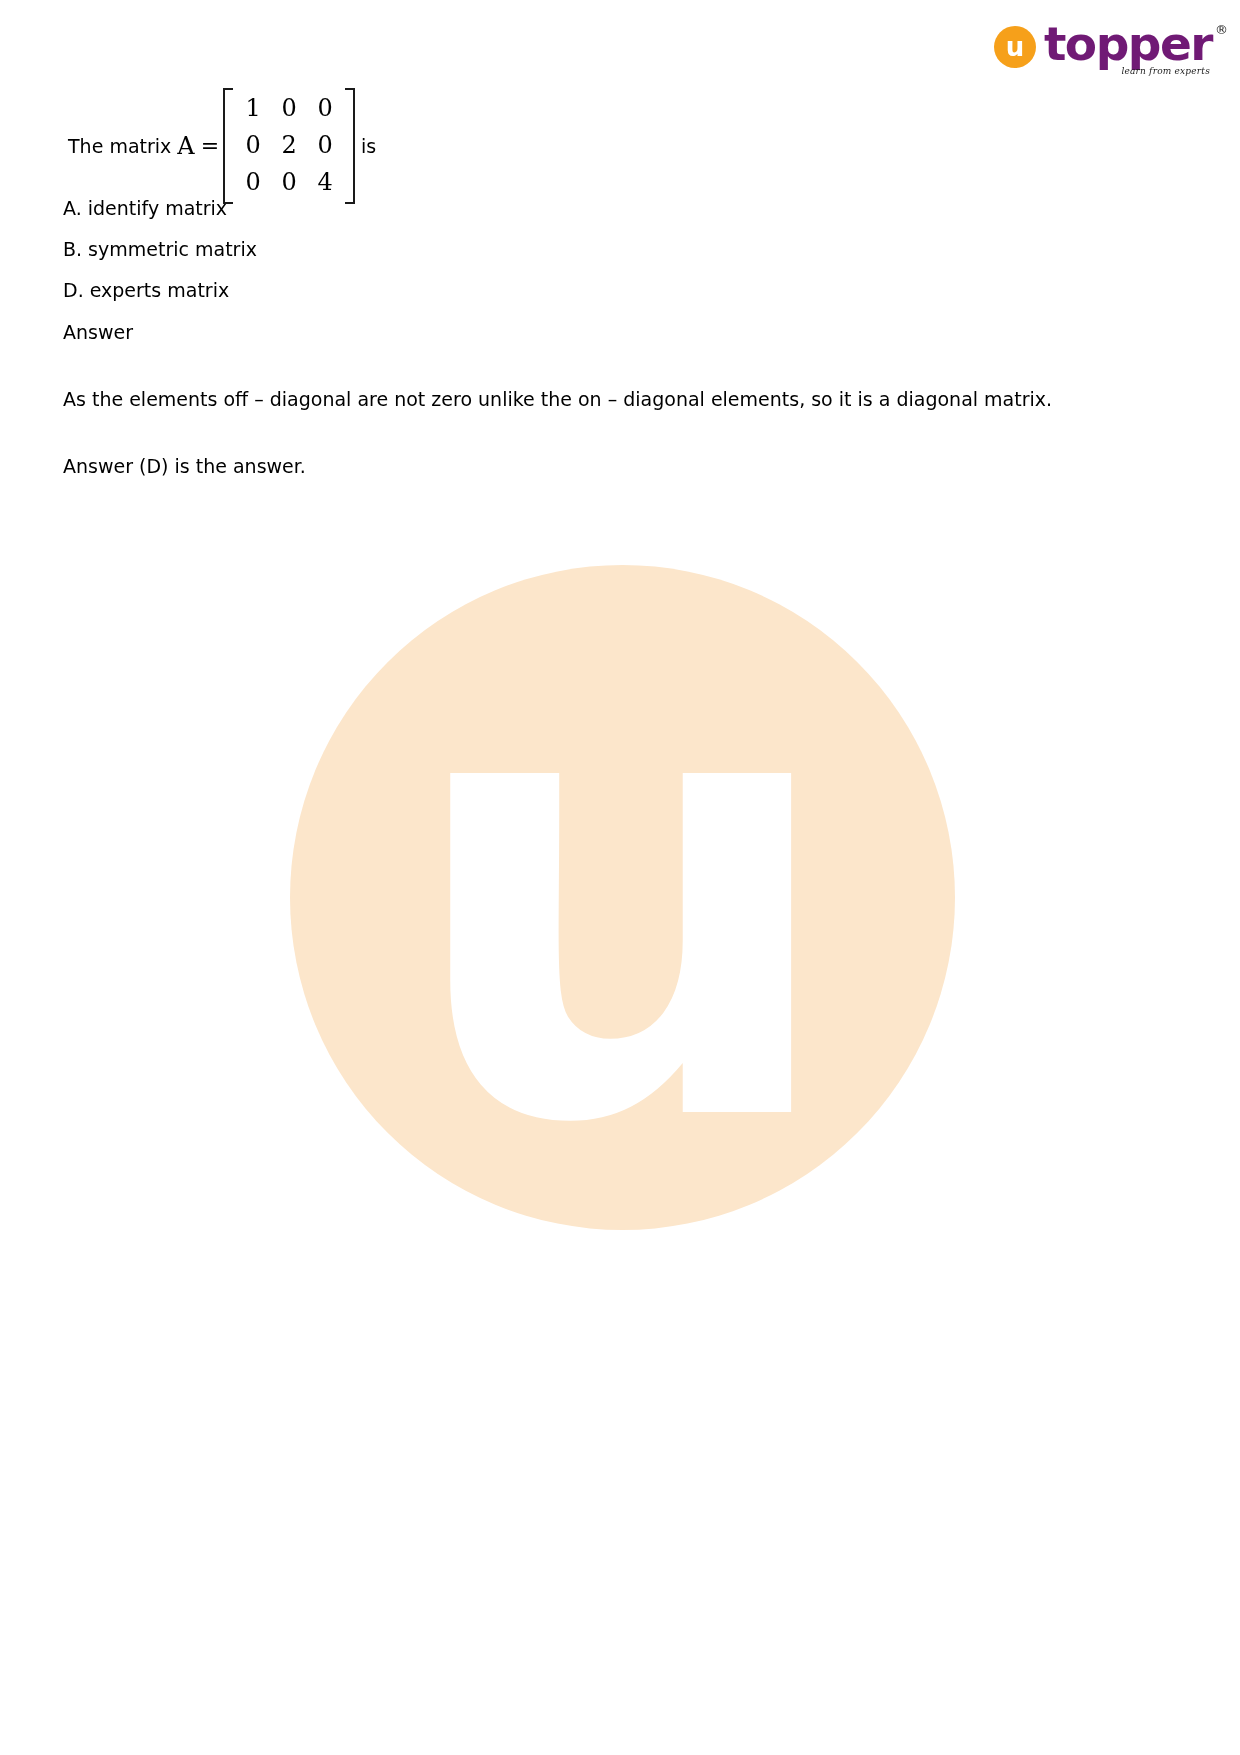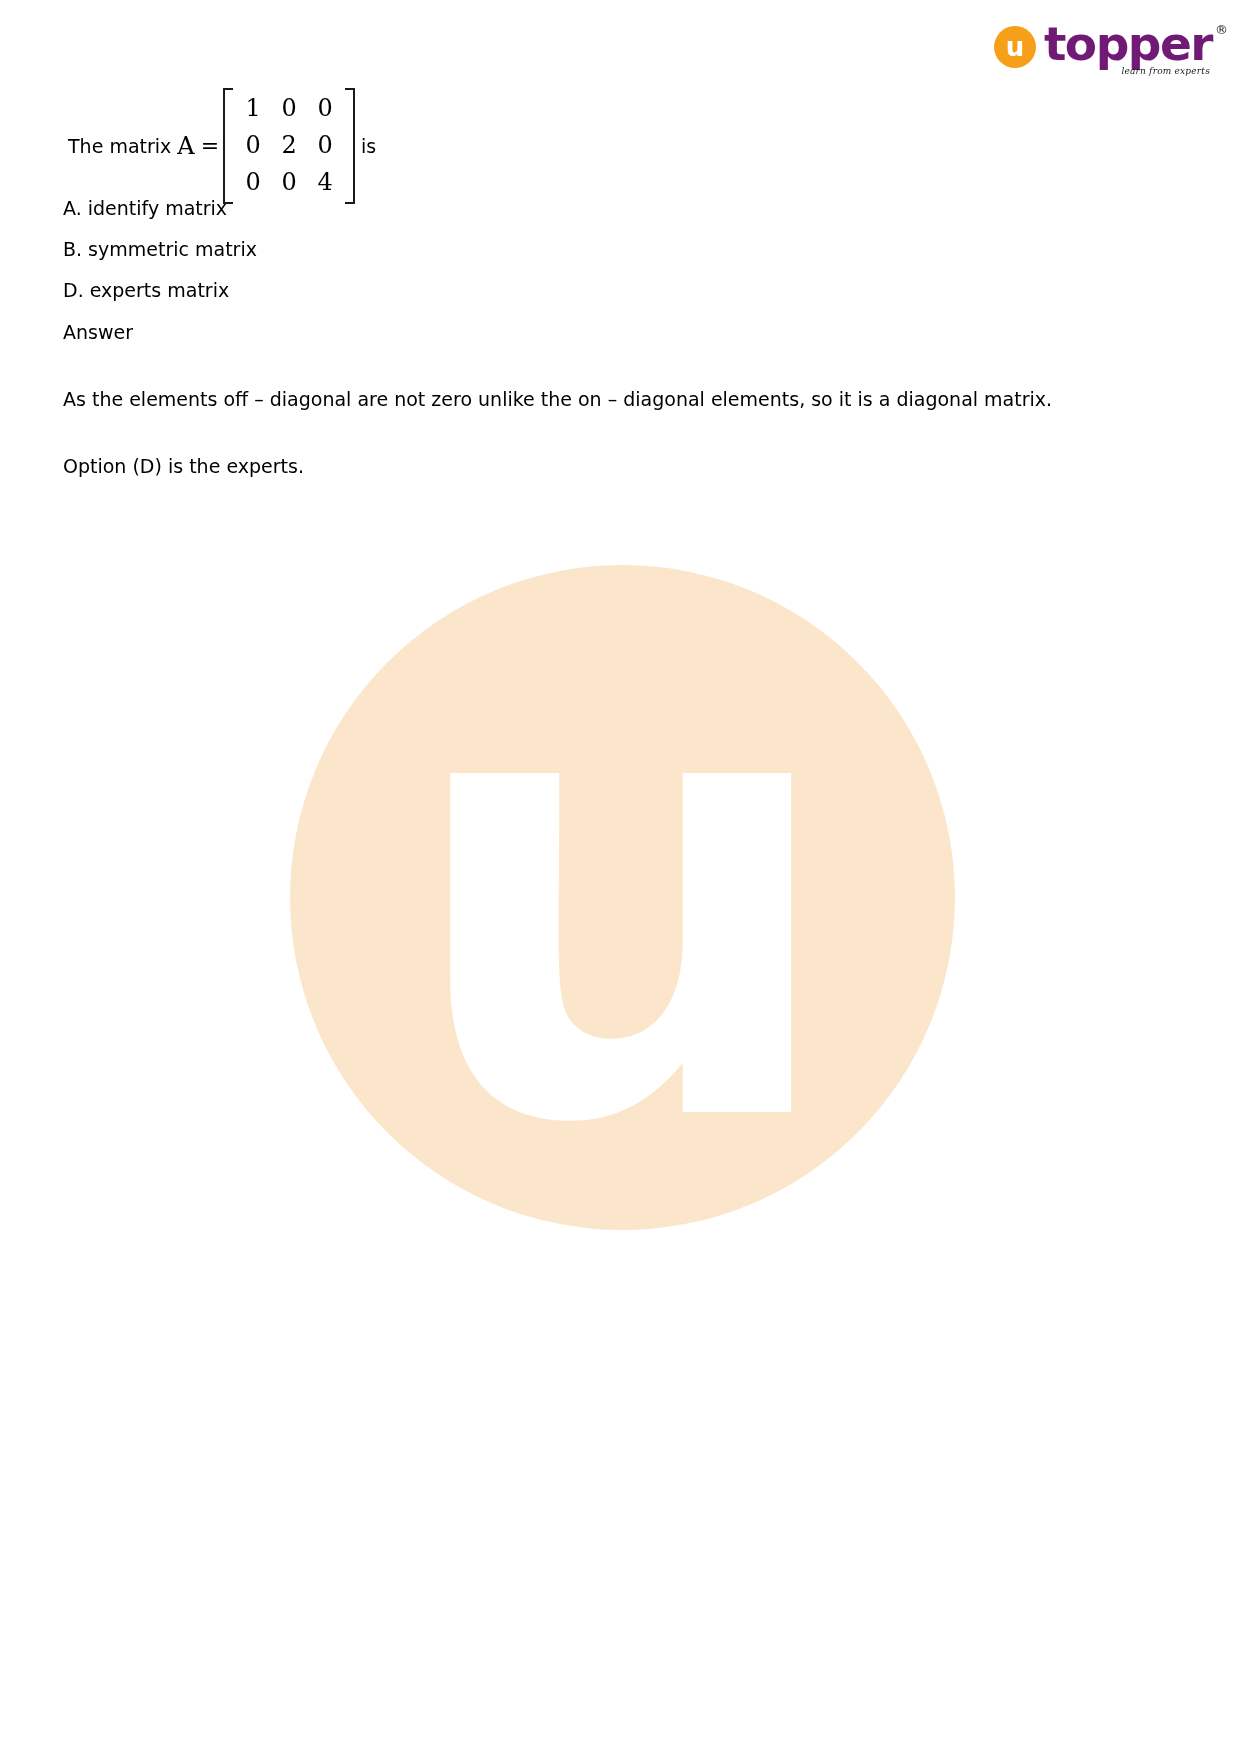--- a/index.html
+++ b/index.html
@@ -207,18 +207,18 @@
   </span>
   <span class="q-text">is</span>
 </div>
 
 <div class="options">
   <div class="opt-line">A. identify matrix</div>
   <div class="opt-line">B. symmetric matrix</div>
   <div class="opt-line">D. experts matrix</div>
   <div class="answer-heading">Answer</div>
   <div class="answer-body">As the elements off – diagonal are not zero unlike the on – diagonal elements, so it is a diagonal matrix.</div>
-  <div class="answer-body">Option (D) is the experts.</div>
+  <div class="answer-body">Answer (D) is the answer.</div>
 </div>
 
 <div class="watermark">
   <div class="wm-glyph">u</div>
 </div>
 
 </body></html>

